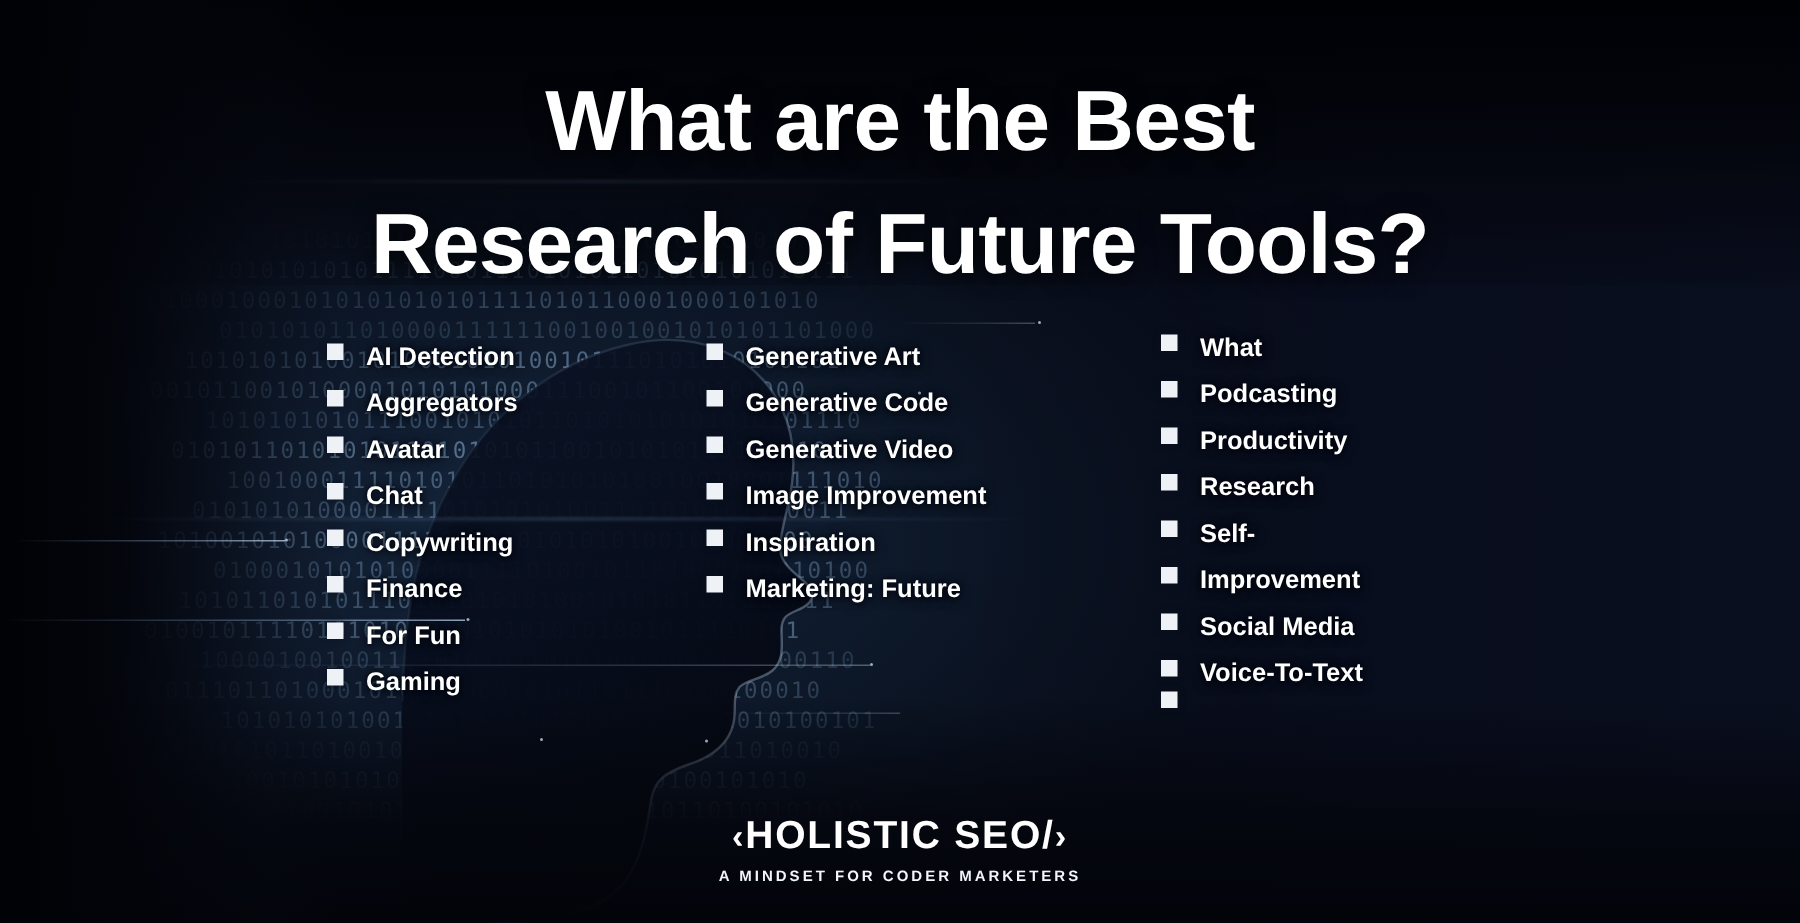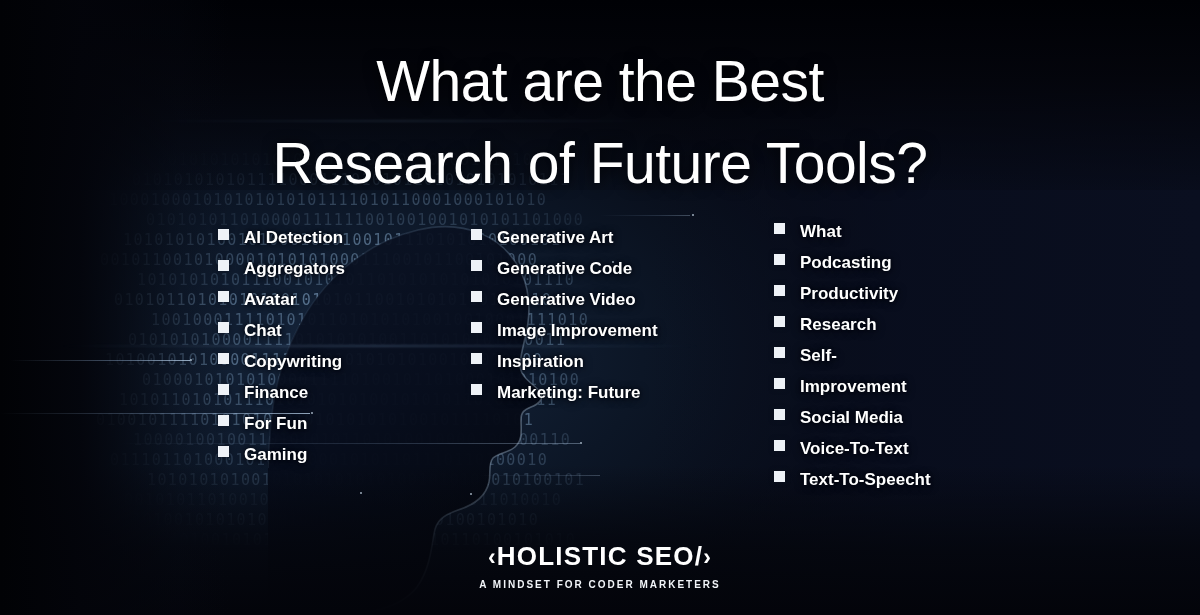--- a/index.html
+++ b/index.html
@@ -110,21 +110,21 @@
   }
 
   .title {
     position: absolute;
     left: 0;
     right: 0;
     top: 40px;
     text-align: center;
     color: #ffffff;
     font-family: "Liberation Sans", sans-serif;
-    font-weight: normal;
+    font-weight: bold;
     font-size: 57px;
     line-height: 82px;
     letter-spacing: -0.5px;
     text-shadow: 0 2px 14px rgba(0,0,0,0.85);
   }
   .title .line { display: block; }
 
   .columns {
     position: absolute;
     left: 0;
@@ -390,21 +390,20 @@
           <div class="feature-item">
             <span class="bullet"></span>
             <span class="feature-label">Social Media</span>
           </div>
           <div class="feature-item">
             <span class="bullet"></span>
             <span class="feature-label">Voice-To-Text</span>
           </div>
           <div class="feature-item">
             <span class="bullet"></span>
-            <span class="feature-label">Text-To-Speecht</span>
           </div>
         </div>
     </div>
 
     <div class="logo-block">
       <div class="logo-mark">
         <span class="chev">‹</span><span>HOLISTIC SEO</span><span>/</span><span class="chev">›</span>
       </div>
       <div class="logo-tagline">A MINDSET FOR CODER MARKETERS</div>
     </div>

